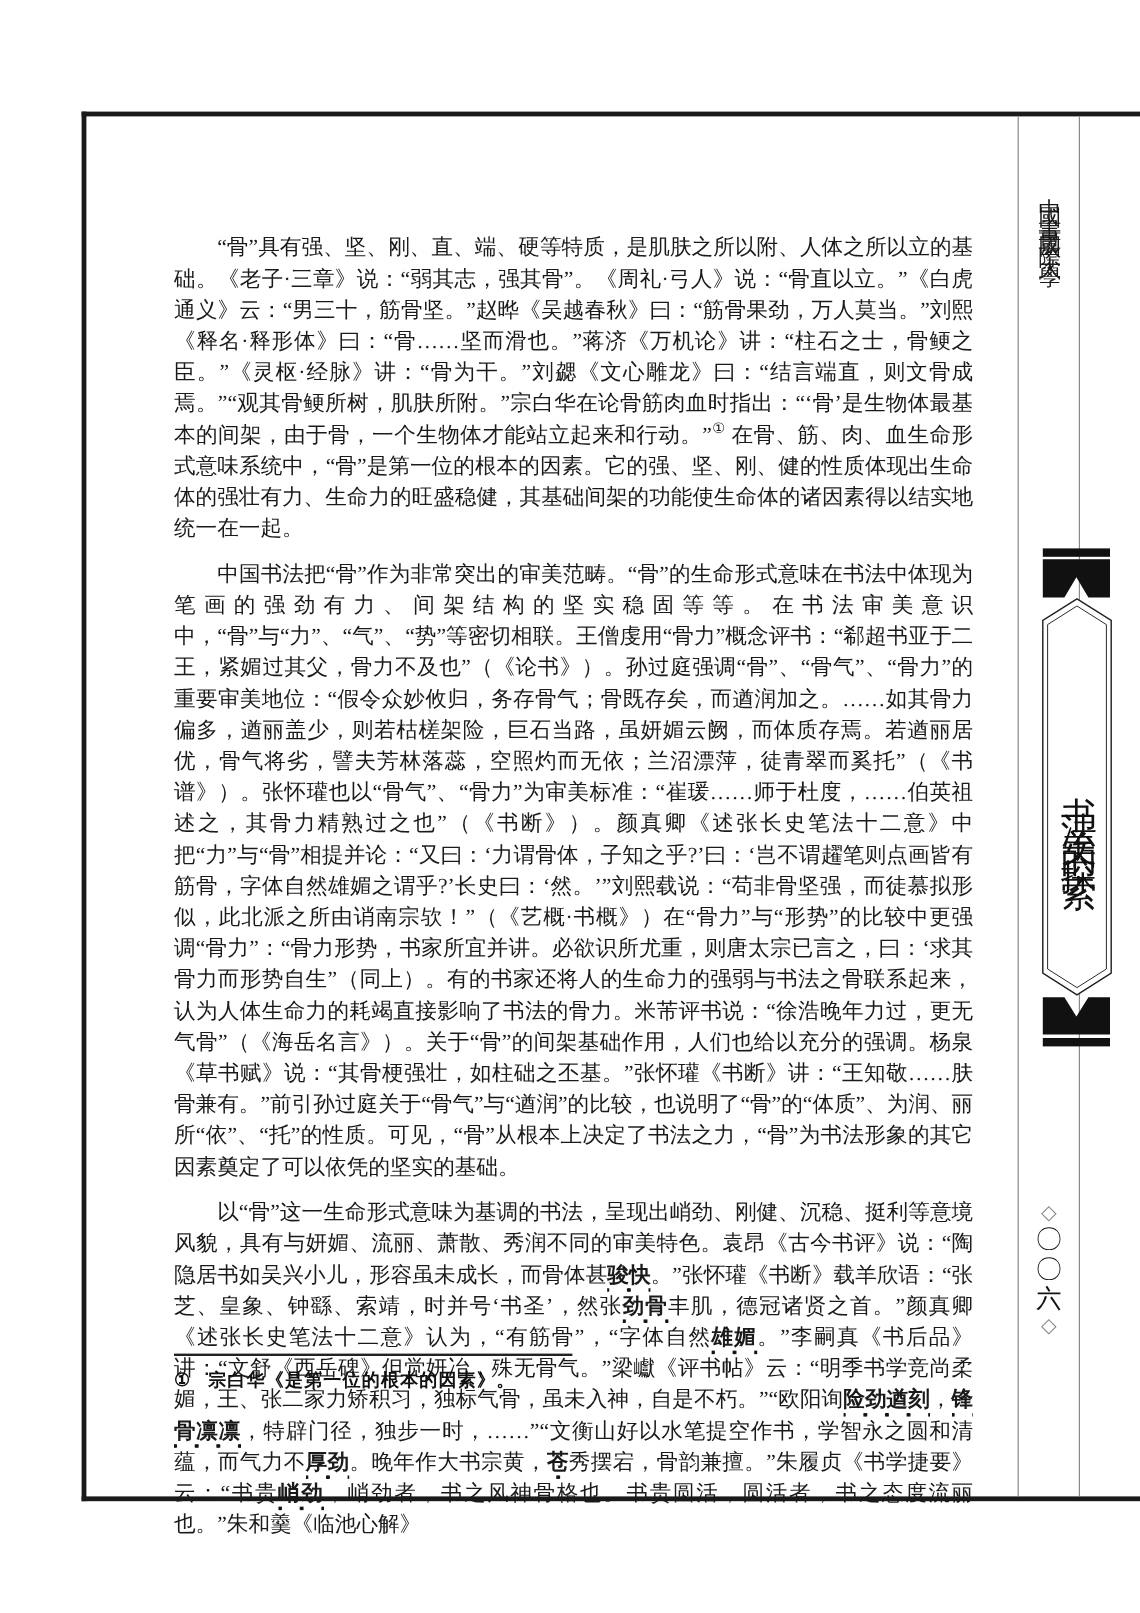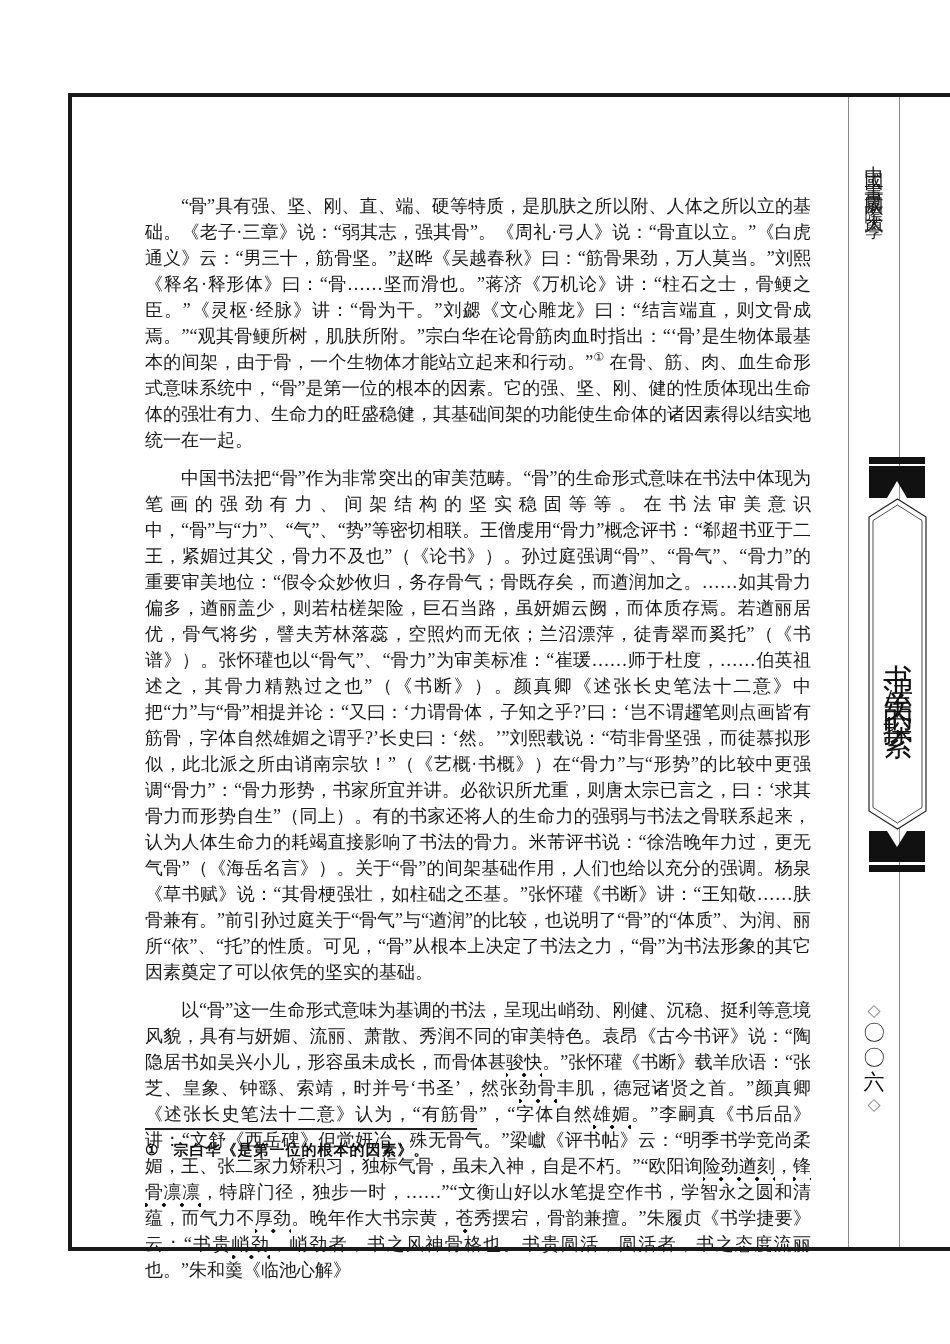--- a/index.html
+++ b/index.html
@@ -47,20 +47,21 @@
   
   .article{
     position:absolute;left:133px;top:181px;width:690px;
     font-size:18px;line-height:26px;text-align:justify;
   }
   .article p{margin:12px;text-indent:2em;}
   .seg-em{
     background-image:radial-gradient(circle,#111 1.6px,rgba(0,0,0,0) 1.9px);
     background-size:1em 6px;background-repeat:repeat-x;background-position:center bottom;
     padding-bottom:6px;
+    font-weight:bold;
   }
   .seg-sup{vertical-align:super;font-size:12px;line-height:0;}
   
   .footnote-divider{position:absolute;left:145px;top:1128px;width:332px;height:2px;background:#222;}
   .footnote{
     position:absolute;left:145px;top:1141px;width:600px;
     font-size:15px;font-weight:bold;letter-spacing:1px;color:#111;
     display:flex;gap:14px;
   }
 </style>

